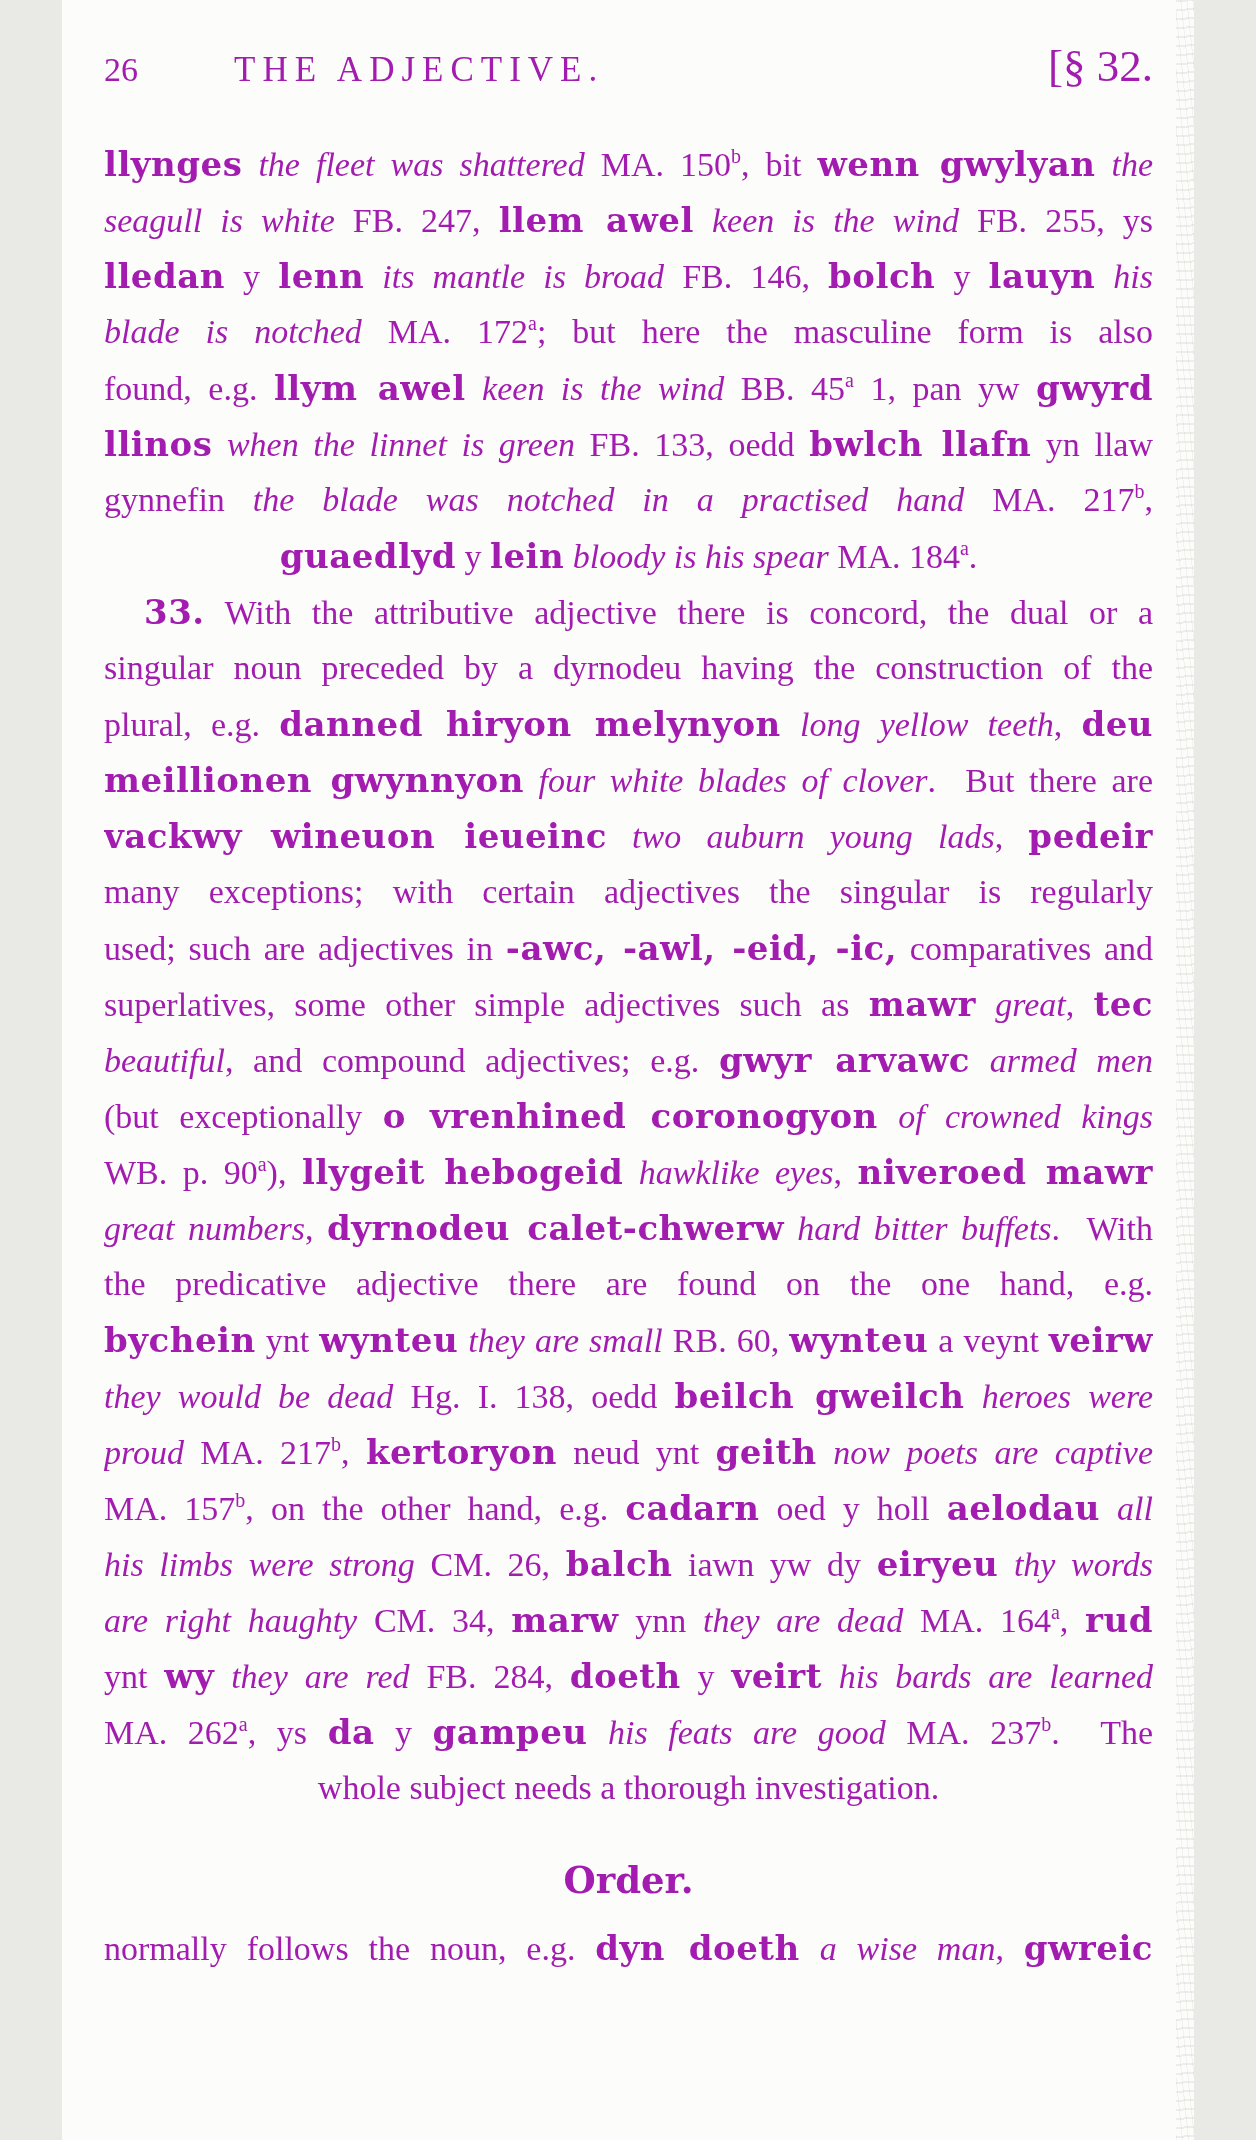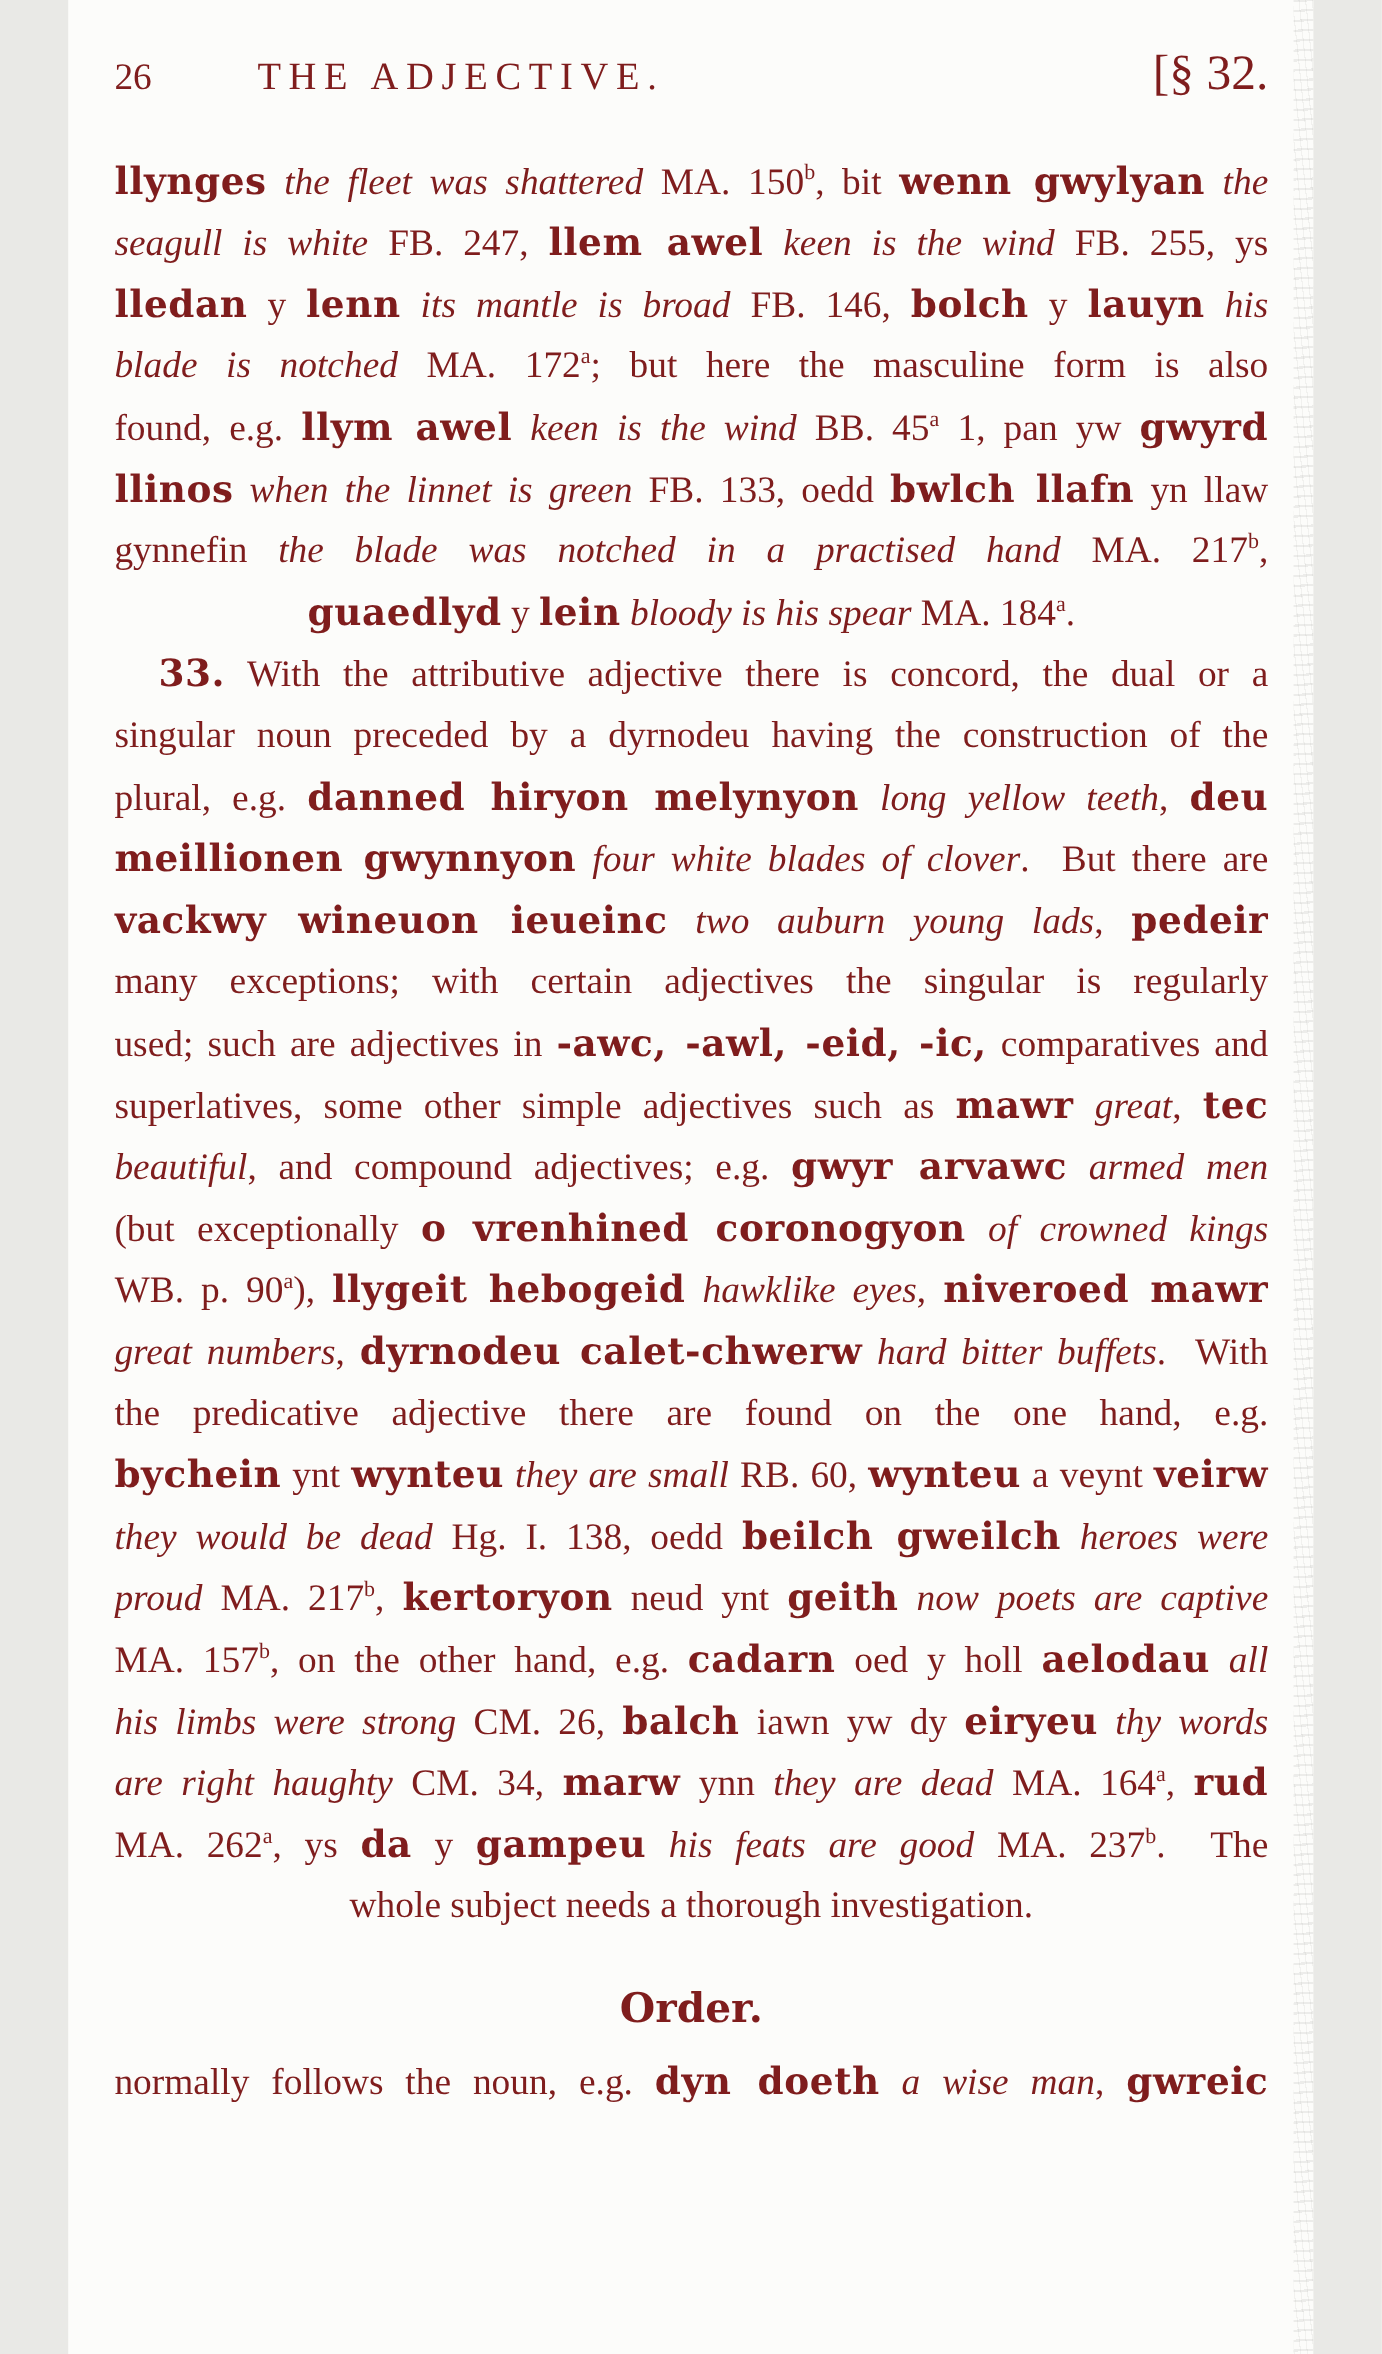--- a/index.html
+++ b/index.html
@@ -6,21 +6,21 @@
     margin: 0;
     padding: 0;
     background: #e9e9e6;
   }
   .page {
     position: relative;
     width: 1132px;
     height: 2140px;
     margin: 0 auto;
     background: #fcfcfa;
-    color: #7f1d1d;
+    color: #a21caf;
     font-family: "Liberation Serif", serif;
     overflow: hidden;
     box-sizing: border-box;
     padding: 46px 41px 0 42px;
   }
   
   .scan-edge {
     position: absolute;
     top: 0;
     right: 0;
@@ -118,20 +118,21 @@
         <div class="line"><span class="r">(but exceptionally </span><span class="b">o vrenhined coronogyon</span><span class="i"> of crowned kings</span></div>
         <div class="line"><span class="r">WB. p. 90</span><span class="sup">a</span><span class="r">), </span><span class="b">llygeit hebogeid</span><span class="i"> hawklike eyes</span><span class="r">, </span><span class="b">niveroed mawr</span></div>
         <div class="line"><span class="i">great numbers</span><span class="r">, </span><span class="b">dyrnodeu calet-chwerw</span><span class="i"> hard bitter buffets</span><span class="r">.&nbsp; With</span></div>
         <div class="line"><span class="r">the predicative adjective there are found on the one hand, e.g.</span></div>
         <div class="line"><span class="b">bychein</span><span class="r"> ynt </span><span class="b">wynteu</span><span class="i"> they are small </span><span class="r">RB. 60, </span><span class="b">wynteu</span><span class="r"> a veynt </span><span class="b">veirw</span></div>
         <div class="line"><span class="i">they would be dead </span><span class="r">Hg. I. 138, oedd </span><span class="b">beilch gweilch</span><span class="i"> heroes were</span></div>
         <div class="line"><span class="i">proud </span><span class="r">MA. 217</span><span class="sup">b</span><span class="r">, </span><span class="b">kertoryon</span><span class="r"> neud ynt </span><span class="b">geith</span><span class="i"> now poets are captive</span></div>
         <div class="line"><span class="r">MA. 157</span><span class="sup">b</span><span class="r">, on the other hand, e.g. </span><span class="b">cadarn</span><span class="r"> oed y holl </span><span class="b">aelodau</span><span class="i"> all</span></div>
         <div class="line"><span class="i">his limbs were strong </span><span class="r">CM. 26, </span><span class="b">balch</span><span class="r"> iawn yw dy </span><span class="b">eiryeu</span><span class="i"> thy words</span></div>
         <div class="line"><span class="i">are right haughty </span><span class="r">CM. 34, </span><span class="b">marw</span><span class="r"> ynn </span><span class="i">they are dead </span><span class="r">MA. 164</span><span class="sup">a</span><span class="r">, </span><span class="b">rud</span></div>
+        <div class="line"><span class="r">ynt </span><span class="b">wy</span><span class="i"> they are red </span><span class="r">FB. 284, </span><span class="b">doeth</span><span class="r"> y </span><span class="b">veirt</span><span class="i"> his bards are learned</span></div>
         <div class="line"><span class="r">MA. 262</span><span class="sup">a</span><span class="r">, ys </span><span class="b">da</span><span class="r"> y </span><span class="b">gampeu</span><span class="i"> his feats are good </span><span class="r">MA. 237</span><span class="sup">b</span><span class="r">.&nbsp; The</span></div>
         <div class="line last"><span class="r">whole subject needs a thorough investigation.</span></div>
       </div>
       <div class="heading space-above">Order.</div>
       <div class="paragraph">
         <div class="line"><span class="r">normally follows the noun, e.g. </span><span class="b">dyn doeth</span><span class="i"> a wise man</span><span class="r">, </span><span class="b">gwreic</span></div>
       </div>
     </div>
 </div>
 

